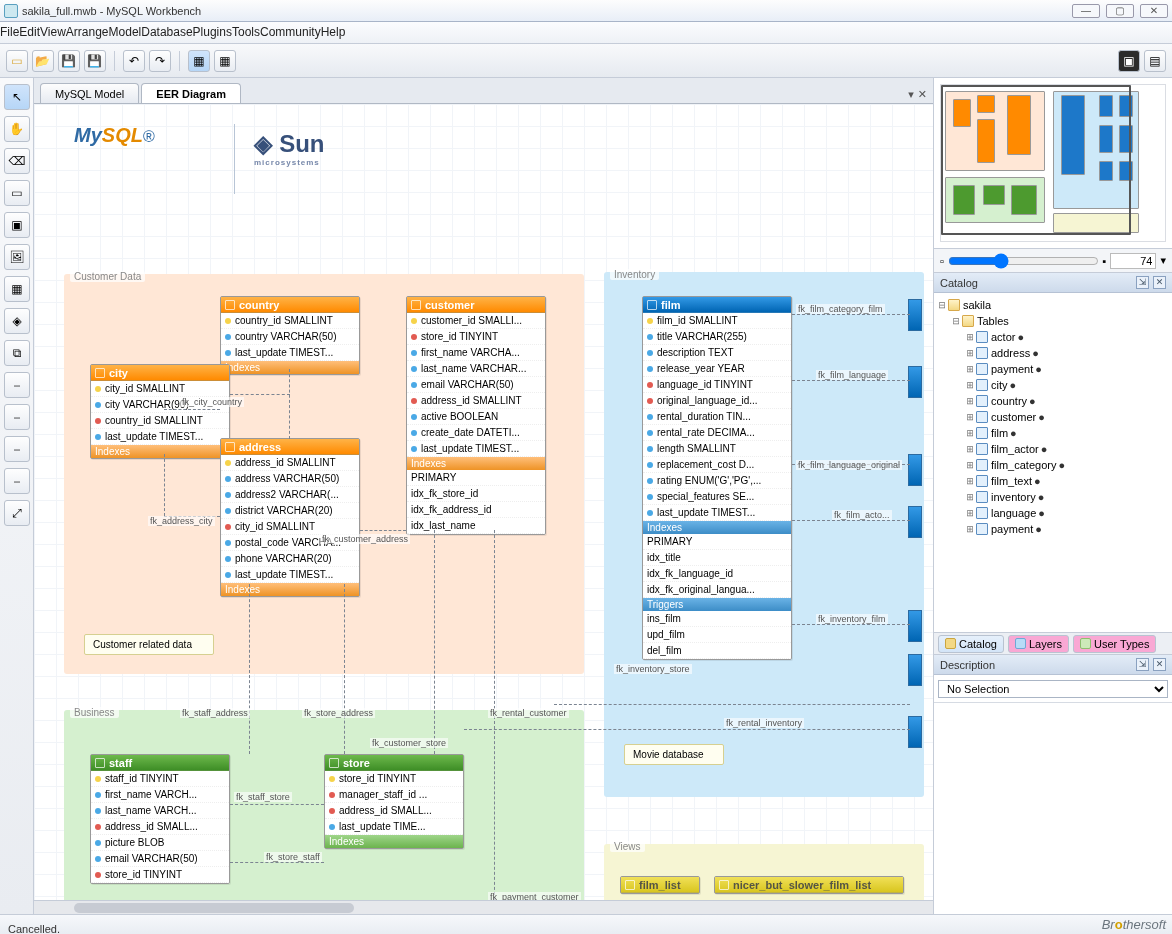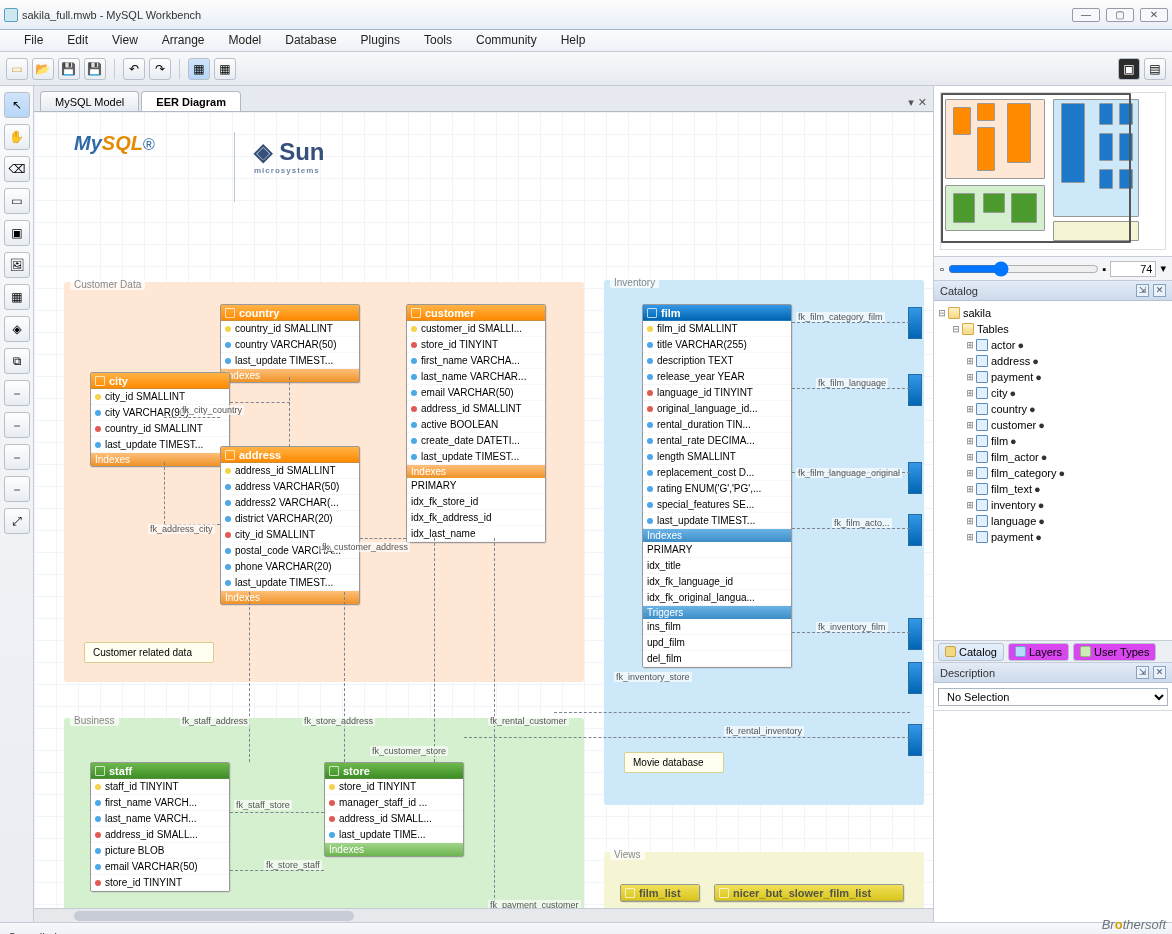--- a/index.html
+++ b/index.html
@@ -1,26 +1,26 @@
 <!DOCTYPE html>
 <html><head>
 <meta charset="utf-8">
 <style>
 * { box-sizing: border-box; margin: 0; padding: 0; font-family: "Segoe UI", Tahoma, sans-serif; }
 body { width: 1172px; height: 934px; background: #f0f0f0; overflow: hidden; position: relative; }
 
 
-.title-bar { height: 30px; background: linear-gradient(#fdfdfd,#e8eef7); display: flex; align-items: center; padding: 0 4px; border-bottom: 1px solid #a8b4c8; font-size: 11px; }
+.title-bar { height: 22px; background: linear-gradient(#fdfdfd,#e8eef7); display: flex; align-items: center; padding: 0 4px; border-bottom: 1px solid #a8b4c8; font-size: 11px; }
 .title-bar .app-icon { width: 14px; height: 14px; background: #cde8f0; border: 1px solid #5aa0c0; border-radius: 2px; margin-right: 4px; }
 .title-bar .title { flex: 1; color: #333; }
 .winbtns { display: flex; gap: 6px; }
 .winbtn { width: 28px; height: 14px; border: 1px solid #99a; background:#f6f8fb; font-size:10px; text-align:center; line-height:12px; color:#555; border-radius:2px; cursor:pointer;}
 
 .menu-bar { height: 22px; background: linear-gradient(#fbfcfe,#eef1f6); display:flex; align-items:stretch; border-bottom:1px solid #c5ccd8; font-size:12px; }
-.menu-item { padding: 3px 0; color:#222; cursor:pointer;margin-left:24px; }
+.menu-item { padding: 3px 0; color:#222; cursor:pointer; }
 
 .toolbar { height: 34px; background: linear-gradient(#f8f9fb,#e6eaf0); border-bottom:1px solid #c5ccd8; display:flex; align-items:center; padding: 0 6px; gap:4px; }
 .tbtn { width:22px; height:22px; border:1px solid #b8c0cc; background:linear-gradient(#fefefe,#e8ecf2); border-radius:3px; display:flex; align-items:center; justify-content:center; font-size:12px; cursor:pointer;}
 .tbtn.active{ background:linear-gradient(#d0e4fb,#b6d6f7);}
 .toolbar .spacer { flex:1; }
 .divider { width:1px; height:20px; background:#c5ccd8; margin:0 4px; }
 
 .main { display:flex; height: calc(100% - 22px - 22px - 34px - 20px); }
 
 
@@ -87,21 +87,21 @@
 .catalog-body{ flex:1; overflow:auto; background:#fff; font-size:11px; padding:4px 2px;}
 .tree-row{display:flex;align-items:center;height:16px;white-space:nowrap;cursor:default;}
 .tree-row .exp{width:12px;text-align:center;color:#777;font-size:9px;cursor:pointer;}
 .tree-row .ticon{width:12px;height:12px;margin-right:3px;border:1px solid #d7a84a;background:linear-gradient(#fff3c9,#f3d884);border-radius:1px;}
 .tree-row .tbl-icon{width:12px;height:12px;margin-right:3px;border:1px solid #5a8cc0;background:#e3f0fc;border-radius:1px;}
 .tree-row.indent1{padding-left:14px;}
 .tree-row.indent2{padding-left:28px;}
 .tree-row .dot{color:#333;margin-left:2px;}
 
 .subtabs{height:22px;display:flex;gap:4px;align-items:center;padding:0 4px;background:#eceff4;border-top:1px solid #c5ccd8;font-size:11px;}
-.subtab{padding:2px 6px;border:1px solid #b9c3d1;border-radius:3px;background:#d946ef;display:flex;align-items:center;gap:3px;cursor:pointer;}
+.subtab{padding:2px 6px;border:1px solid #b9c3d1;border-radius:3px;background:#f9a8d4;display:flex;align-items:center;gap:3px;cursor:pointer;}
 .subtab.active{background:linear-gradient(#e6f0fb,#d3e4f7);}
 .sticon{width:11px;height:11px;border-radius:2px;}
 
 .desc-body{flex:1;background:#fff;padding:4px;font-size:11px;}
 .desc-select{width:100%;border:1px solid #aab5c5;background:#fff;font-size:11px;padding:1px 4px;}
 
 .statusbar { height:28px; background:linear-gradient(#f6f8fb,#e3e8ef); border-top:1px solid #c5ccd8; font-size:11px; display:flex; align-items:center; padding:0 8px; color:#333;}
 .brand{position:absolute;right:6px;bottom:2px;font-size:13px;font-style:italic;color:#6b757e;}
 .brand b{color:#d2a000;font-style:normal;}
 .logo{position:absolute;left:40px;top:20px;width:300px;height:80px;}

